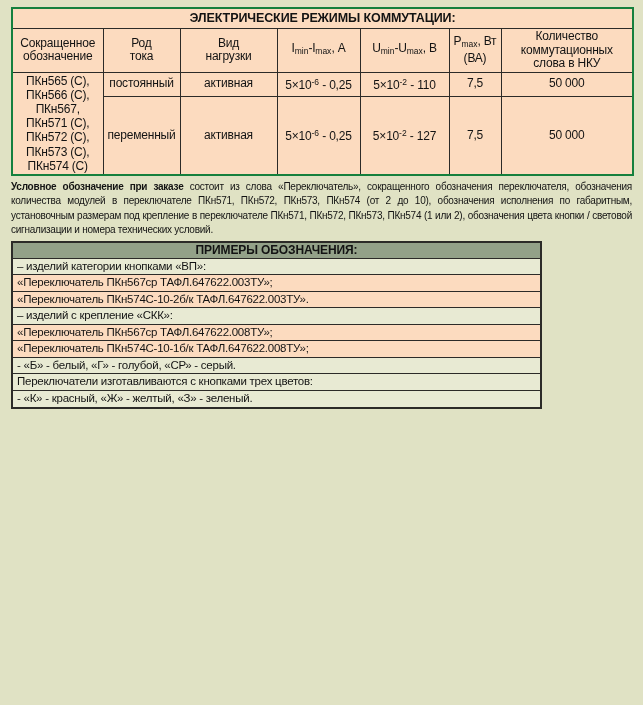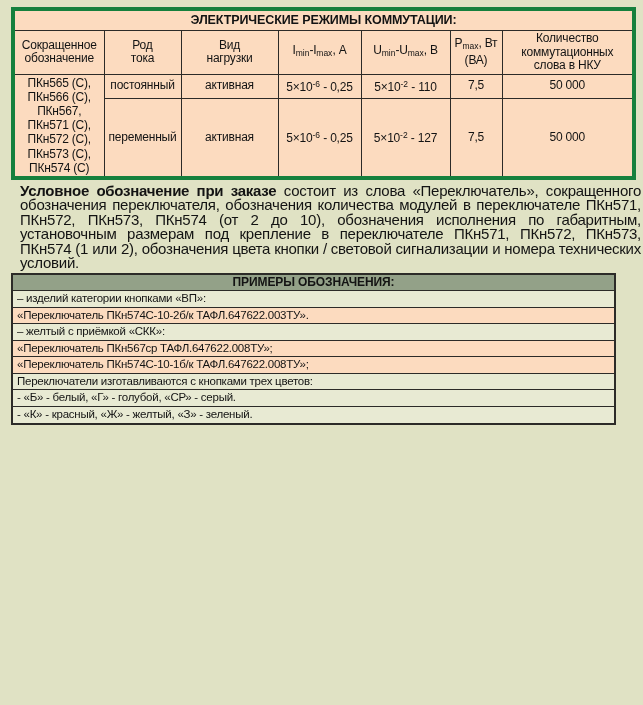--- a/index.html
+++ b/index.html
@@ -14,21 +14,21 @@
     width:643px;height:705px;
     box-sizing:border-box;
     padding:7px 11px 0 11px;
     overflow:hidden;
   }
   
   table.t1{
     width:621px;
     border-collapse:collapse;
     table-layout:fixed;
-    border:4px solid #15803d;
+    border:2px solid #15803d;
     font-size:12px;
     letter-spacing:-0.2px;
   }
   table.t1 td{
     border:1px solid #2c2b28;
     background:#fcdbbf;
     text-align:center;
     vertical-align:middle;
     padding:1px 2px;
     line-height:13.5px;
@@ -43,30 +43,30 @@
   }
   tr.hd td{height:39px;}
   tr.r1 td{height:21px;}
   tr.r2 td{height:75px;}
   .desigcell div{line-height:14.2px;}
   .sub{font-size:8.5px;vertical-align:-2px;letter-spacing:0;}
   .sup{font-size:8.5px;vertical-align:4px;letter-spacing:0;}
   
   .para{
     width:621px;
-    margin:4px 0 3px 9px;
-    font-size:15px;
+    margin:4px 0 3px 0;
+    font-size:10px;
     line-height:14.4px;
     letter-spacing:-0.25px;
     text-align:justify;
   }
   .para b{letter-spacing:-0.25px;}
   
   .t2{
-    width:605px;
+    width:531px;
     box-sizing:border-box;
     border:2px solid #2c2b28;
   }
   .t2 .bar2{
     background:#93a188;
     font-weight:700;
     font-size:12px;
     text-align:center;
     height:15px;
     line-height:15px;
@@ -153,22 +153,23 @@
     </tr>
     </tbody>
   </table>
 
   <div class="para"><b>Условное обозначение при заказе</b><span> состоит из слова «Переключатель», сокращенного обозначения переключателя, обозначения количества модулей в переключателе ПКн571, ПКн572, ПКн573, ПКн574 (от 2 до 10), обозначения исполнения по габаритным, установочным размерам под крепление в переключателе ПКн571, ПКн572, ПКн573, ПКн574 (1 или 2), обозначения цвета кнопки / световой сигнализации и номера технических условий.</span></div>
 
   <div class="t2">
     <div class="bar2">ПРИМЕРЫ ОБОЗНАЧЕНИЯ:</div>
 
     <div class="xrow bg-light"><span>– изделий категории кнопками «</span><b>ВП</b><span>»:</span></div>
+    <div class="xrow bg-peach"><span>«Переключатель ПКн567ср ТАФЛ.647622.003ТУ»;</span></div>
     <div class="xrow bg-peach"><span>«Переключатель ПКн574С-10-2б/к ТАФЛ.647622.003ТУ».</span></div>
-    <div class="xrow bg-light"><span>– желтый с приёмкой «</span><b>СКК</b><span>»:</span></div>
+    <div class="xrow bg-light"><span>– изделий с крепление «</span><b>СКК</b><span>»:</span></div>
     <div class="xrow bg-peach"><span>«Переключатель ПКн567ср ТАФЛ.647622.008ТУ»;</span></div>
     <div class="xrow bg-peach"><span>«Переключатель ПКн574С-10-1б/к ТАФЛ.647622.008ТУ»;</span></div>
+    <div class="xrow bg-light"><span>- «Б» - белый, «Г» - голубой, «СР» - серый.</span></div>
     <div class="xrow bg-light"><span>Переключатели изготавливаются с кнопками трех цветов:</span></div>
-    <div class="xrow bg-light"><span>- «Б» - белый, «Г» - голубой, «СР» - серый.</span></div>
     <div class="xrow bg-light"><span>- «К» - красный, «Ж» - желтый, «З» - зеленый.</span></div>
   </div>
 
 </div>
 
 </body></html>

